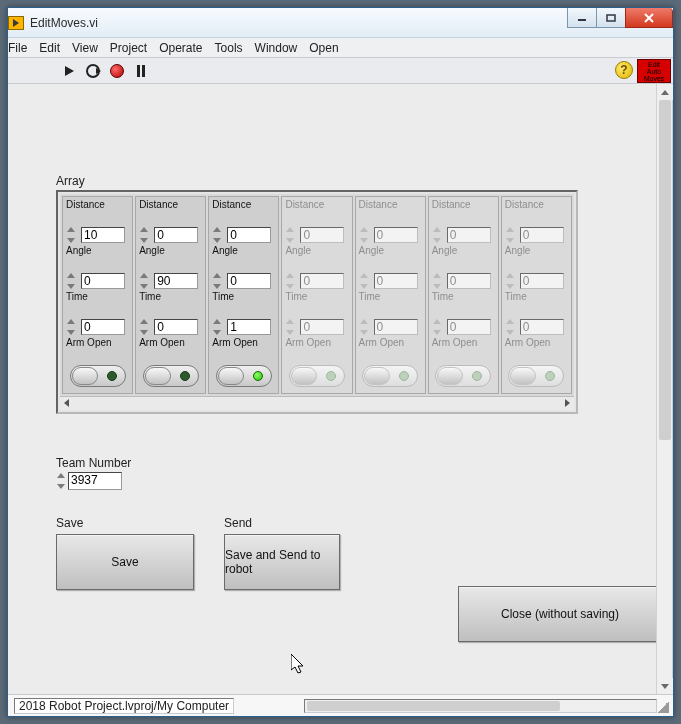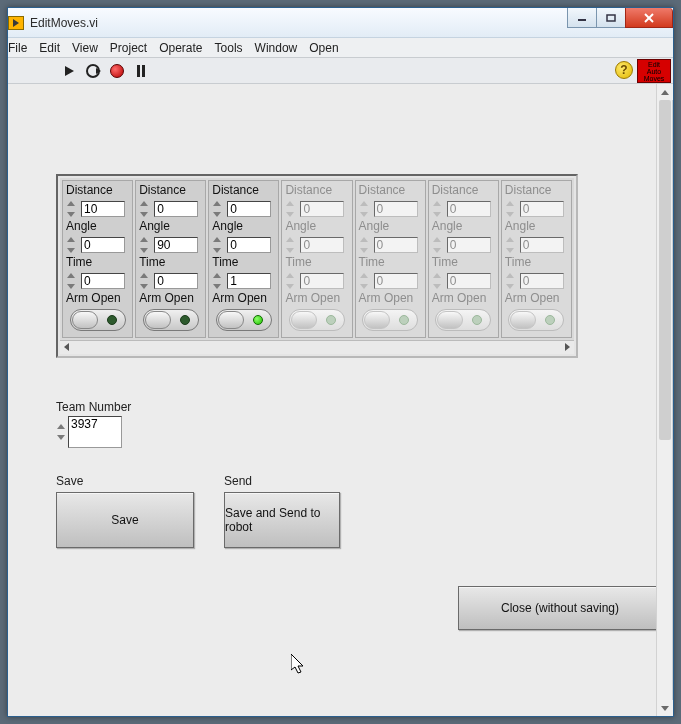--- a/index.html
+++ b/index.html
@@ -209,22 +209,22 @@
     padding: 2px 0 4px;
     border: 1px solid #a8a8a8;
   }
   .array-item.active { background: #cfcfcf; }
   .array-item.inactive { background: #dadada; }
   .fld {
     padding: 0 3px;
     margin-bottom: 2px;
   }
   .fld-lbl {
-    font-size: 12px;
-    margin-bottom: 4px;
+    font-size: 10px;
+    margin-bottom: 17px;
   }
   .array-item.active .fld-lbl { color: #111; }
   .array-item.inactive .fld-lbl { color: #8e8e8e; }
 
   .num-ctrl {
     display: flex; align-items: center; gap: 5px;
   }
   .spinner {
     width: 10px; height: 16px;
     display: flex; flex-direction: column; justify-content: space-between;
@@ -293,41 +293,41 @@
     border-top: 4px solid transparent; border-bottom: 4px solid transparent;
   }
   .hscroll .hs-left { left: 4px; border-right: 5px solid #555; }
   .hscroll .hs-right { right: 4px; border-left: 5px solid #555; }
 
   
   .team-row { margin-top: 42px; }
   .team-ctrl {
     display: flex; align-items: center; gap: 2px; margin-top: 2px;
   }
-  .team-ctrl .num-input { width: 54px; height: 32px; }
+  .team-ctrl .num-input { width: 54px; height: 18px; }
 
   
   .btn-row {
     margin-top: 26px;
     display: flex;
     gap: 30px;
   }
   .btn-col { display: flex; flex-direction: column; }
   .btn-col .lbl { margin-bottom: 4px; }
   .lv-btn {
     border: 1px solid #6a6a6a;
     background: linear-gradient(#e8e8e8,#bfbfbf);
     box-shadow: inset 0 1px 0 rgba(255,255,255,0.6), 1px 1px 1px rgba(0,0,0,0.25);
     display: flex; align-items: center; justify-content: center;
     color: #111;
     cursor: default;
   }
   .btn-save { width: 138px; height: 56px; }
   .btn-send { width: 116px; height: 56px; }
-  .btn-cancel { width: 204px; height: 44px; }
+  .btn-cancel { width: 204px; height: 56px; }
 
   .cancel-section {
     position: absolute;
     left: 450px;
     top: 502px;
   }
 
   
   .cursor {
     position: absolute;
@@ -433,20 +433,21 @@
       <div>Edit</div>
       <div>Auto</div>
       <div>Moves</div>
     </div>
   </div>
 
   <div class="client">
 
     <div class="content">
 
+      <div class="section-label">Array</div>
       <div class="array-shell">
         <div class="array-row" id="array-row">
             <div class="array-item active">
     <div class="fld">
       <div class="fld-lbl">Distance</div>
       <div class="num-ctrl">
         <div class="spinner">
                     <div class="up"></div>
                     <div class="dn"></div>
                   </div>
@@ -759,14 +760,21 @@
           <div class="vs-arrow"></div>
         </div>
       <div class="vs-thumb"></div>
       <div class="vs-btn vs-down">
           <div class="vs-arrow"></div>
         </div>
     </div>
 
   </div>
 
+  <div class="statusbar">
+    <div class="path">2018 Robot Project.lvproj/My Computer</div>
+    <div class="st-scroll">
+        <div class="st-thumb"></div>
+      </div>
+    <div class="grip"></div>
+  </div>
 
 </div>
 
 </body></html>

